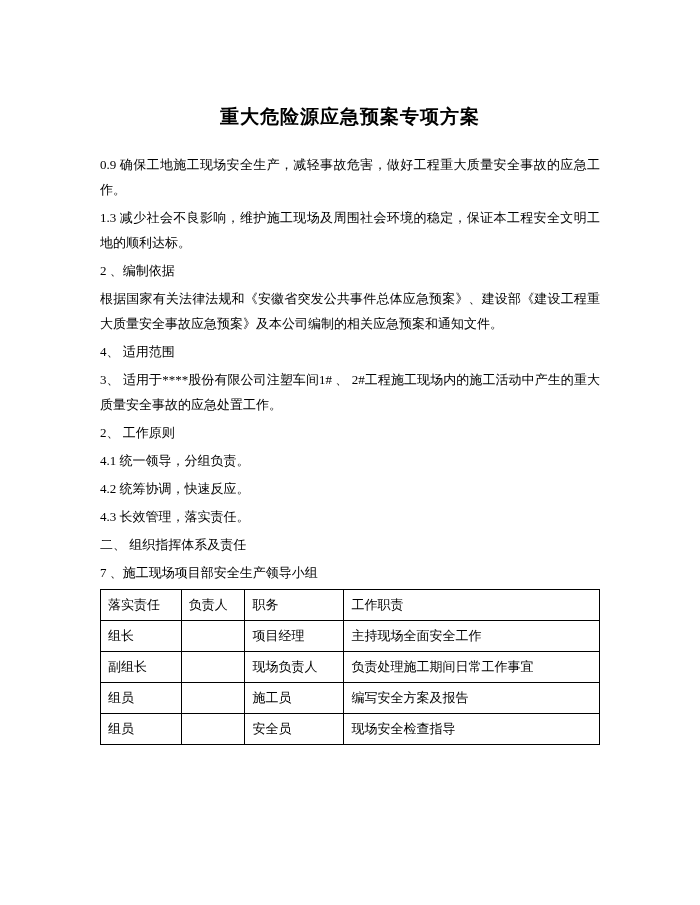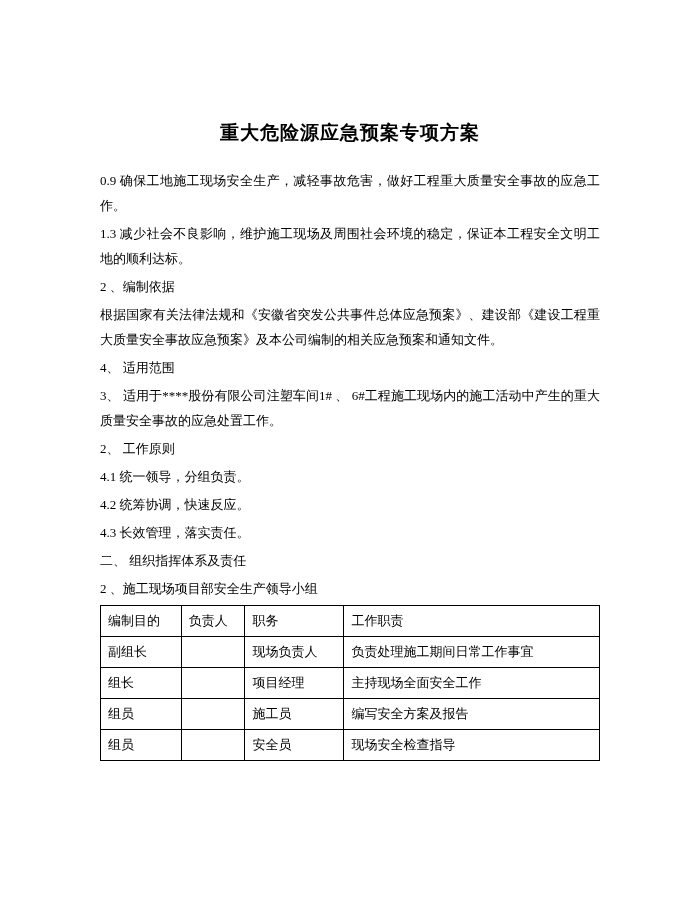--- a/index.html
+++ b/index.html
@@ -7,21 +7,21 @@
     padding: 0;
     background: #ffffff;
   }
   .page {
     position: relative;
     width: 700px;
     height: 905px;
     margin: 0 auto;
     background: #ffffff;
     box-sizing: border-box;
-    padding: 16px 100px;
+    padding: 0 100px;
     font-family: "Liberation Serif", "DejaVu Serif", serif;
     color: #000000;
     overflow: hidden;
   }
   .title {
     margin: 104px 0 22px 0;
     text-align: center;
     font-size: 19px;
     font-weight: bold;
     letter-spacing: 1px;
@@ -65,53 +65,53 @@
 
 <div class="page">
 
   <h1 class="title">重大危险源应急预案专项方案</h1>
 
   <p class="para">0.9 确保工地施工现场安全生产，减轻事故危害，做好工程重大质量安全事故的应急工作。</p>
   <p class="para">1.3 减少社会不良影响，维护施工现场及周围社会环境的稳定，保证本工程安全文明工地的顺利达标。</p>
   <p class="heading">2 、编制依据</p>
   <p class="para">根据国家有关法律法规和《安徽省突发公共事件总体应急预案》、建设部《建设工程重大质量安全事故应急预案》及本公司编制的相关应急预案和通知文件。</p>
   <p class="heading">4、 适用范围</p>
-  <p class="para">3、 适用于****股份有限公司注塑车间1# 、 6#工程施工现场内的施工活动中产生的重大质量安全事故的应急处置工作。</p>
+  <p class="para">3、 适用于****股份有限公司注塑车间1# 、 2#工程施工现场内的施工活动中产生的重大质量安全事故的应急处置工作。</p>
   <p class="heading">2、 工作原则</p>
   <p class="para">4.1 统一领导，分组负责。</p>
   <p class="para">4.2 统筹协调，快速反应。</p>
   <p class="para">4.3 长效管理，落实责任。</p>
   <p class="heading">二、 组织指挥体系及责任</p>
-  <p class="heading">2 、施工现场项目部安全生产领导小组</p>
+  <p class="heading">7 、施工现场项目部安全生产领导小组</p>
 
   <table class="org-table">
     <colgroup>
       <col class="col-role">
       <col class="col-person">
       <col class="col-title">
       <col class="col-duty">
     </colgroup>
     <tbody>
       <tr>
-        <th>编制目的</th>
+        <th>落实责任</th>
         <th>负责人</th>
         <th>职务</th>
         <th>工作职责</th>
+      </tr>
+      <tr>
+        <td>组长</td>
+        <td></td>
+        <td>项目经理</td>
+        <td>主持现场全面安全工作</td>
       </tr>
       <tr>
         <td>副组长</td>
         <td></td>
         <td>现场负责人</td>
         <td>负责处理施工期间日常工作事宜</td>
-      </tr>
-      <tr>
-        <td>组长</td>
-        <td></td>
-        <td>项目经理</td>
-        <td>主持现场全面安全工作</td>
       </tr>
       <tr>
         <td>组员</td>
         <td></td>
         <td>施工员</td>
         <td>编写安全方案及报告</td>
       </tr>
       <tr>
         <td>组员</td>
         <td></td>

